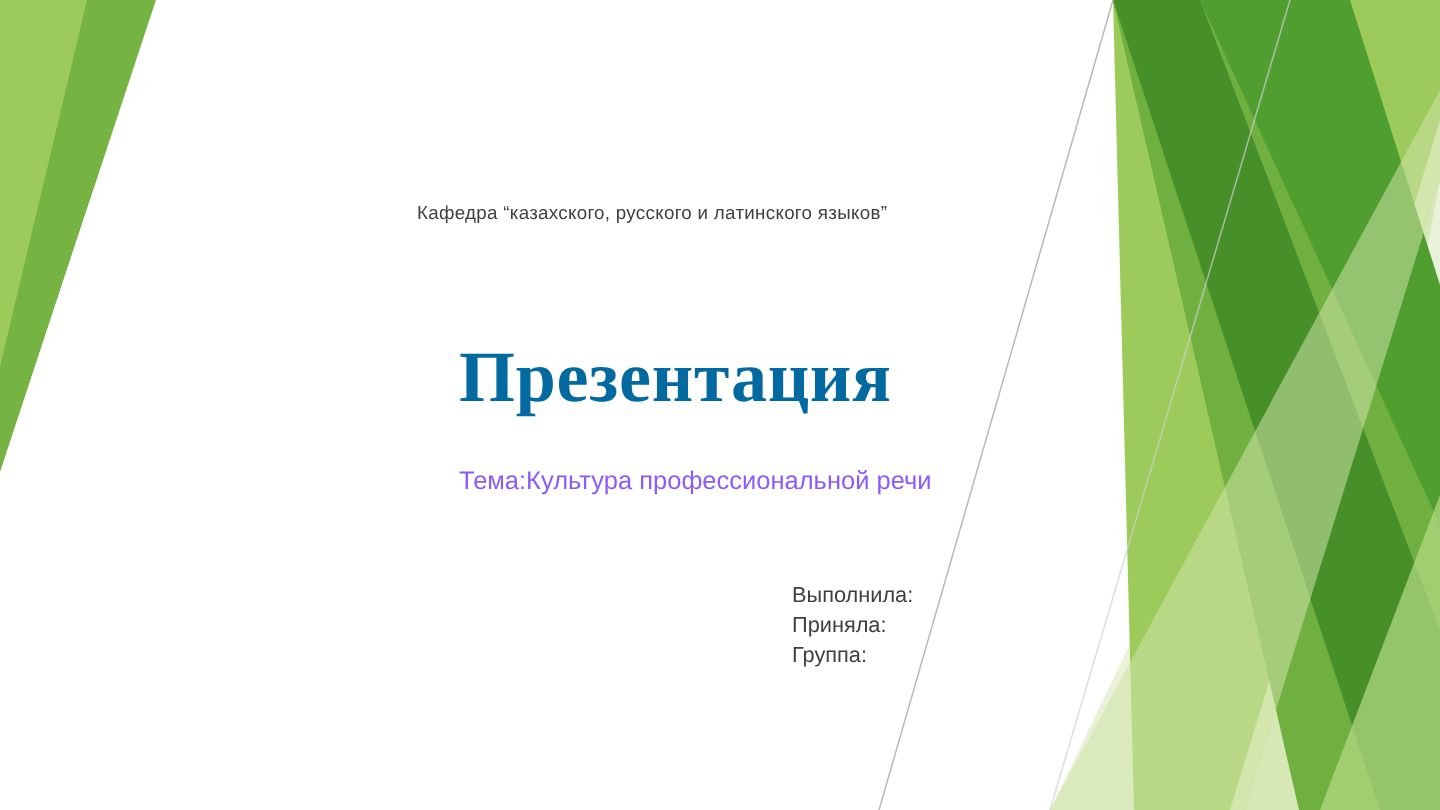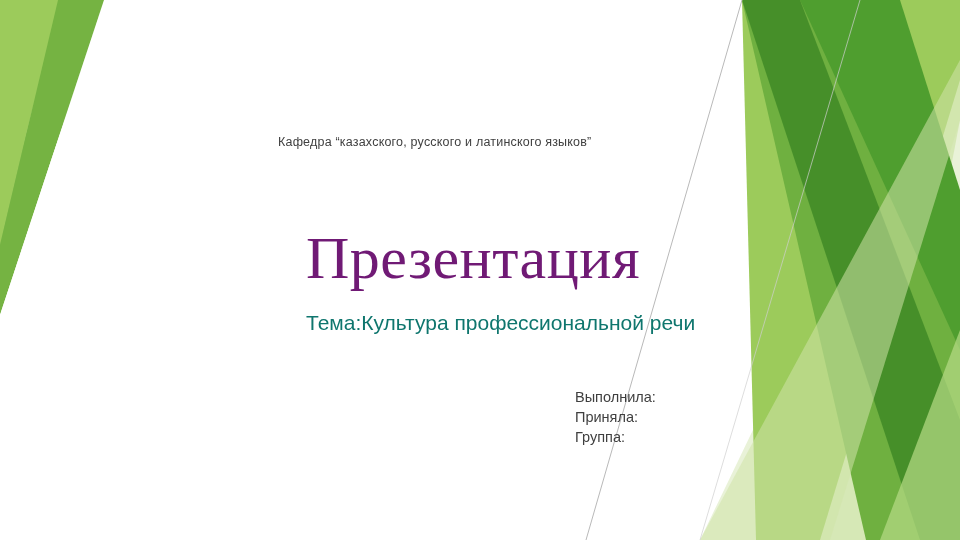--- a/index.html
+++ b/index.html
@@ -40,42 +40,42 @@
     color: #404040;
     letter-spacing: 0.2px;
     white-space: nowrap;
     margin-top: 25px;
   }
   .maintitle {
     position: absolute;
     left: 306px;
     top: 224px;
     font-family: "Liberation Serif", serif;
-    font-size: 60px;
-    color: #701a75;
+    font-size: 48px;
+    color: #0369a1;
     letter-spacing: 0.5px;
     white-space: nowrap;
+    font-weight: bold;
   }
   .subject {
     position: absolute;
     left: 306px;
     top: 311px;
-    font-size: 21px;
-    color: #0f766e;
+    font-size: 17px;
+    color: #8b5cf6;
     white-space: nowrap;
     text-align: center;
   }
   .credits {
     position: absolute;
     left: 528px;
     top: 387px;
     font-size: 14.5px;
     color: #3f3f3f;
     line-height: 20px;
-    margin-left: 47px;
   }
   .credits div {
     white-space: nowrap;
   }
 </style>
 </head>
 <body>
 
 <div class="slide">
 

